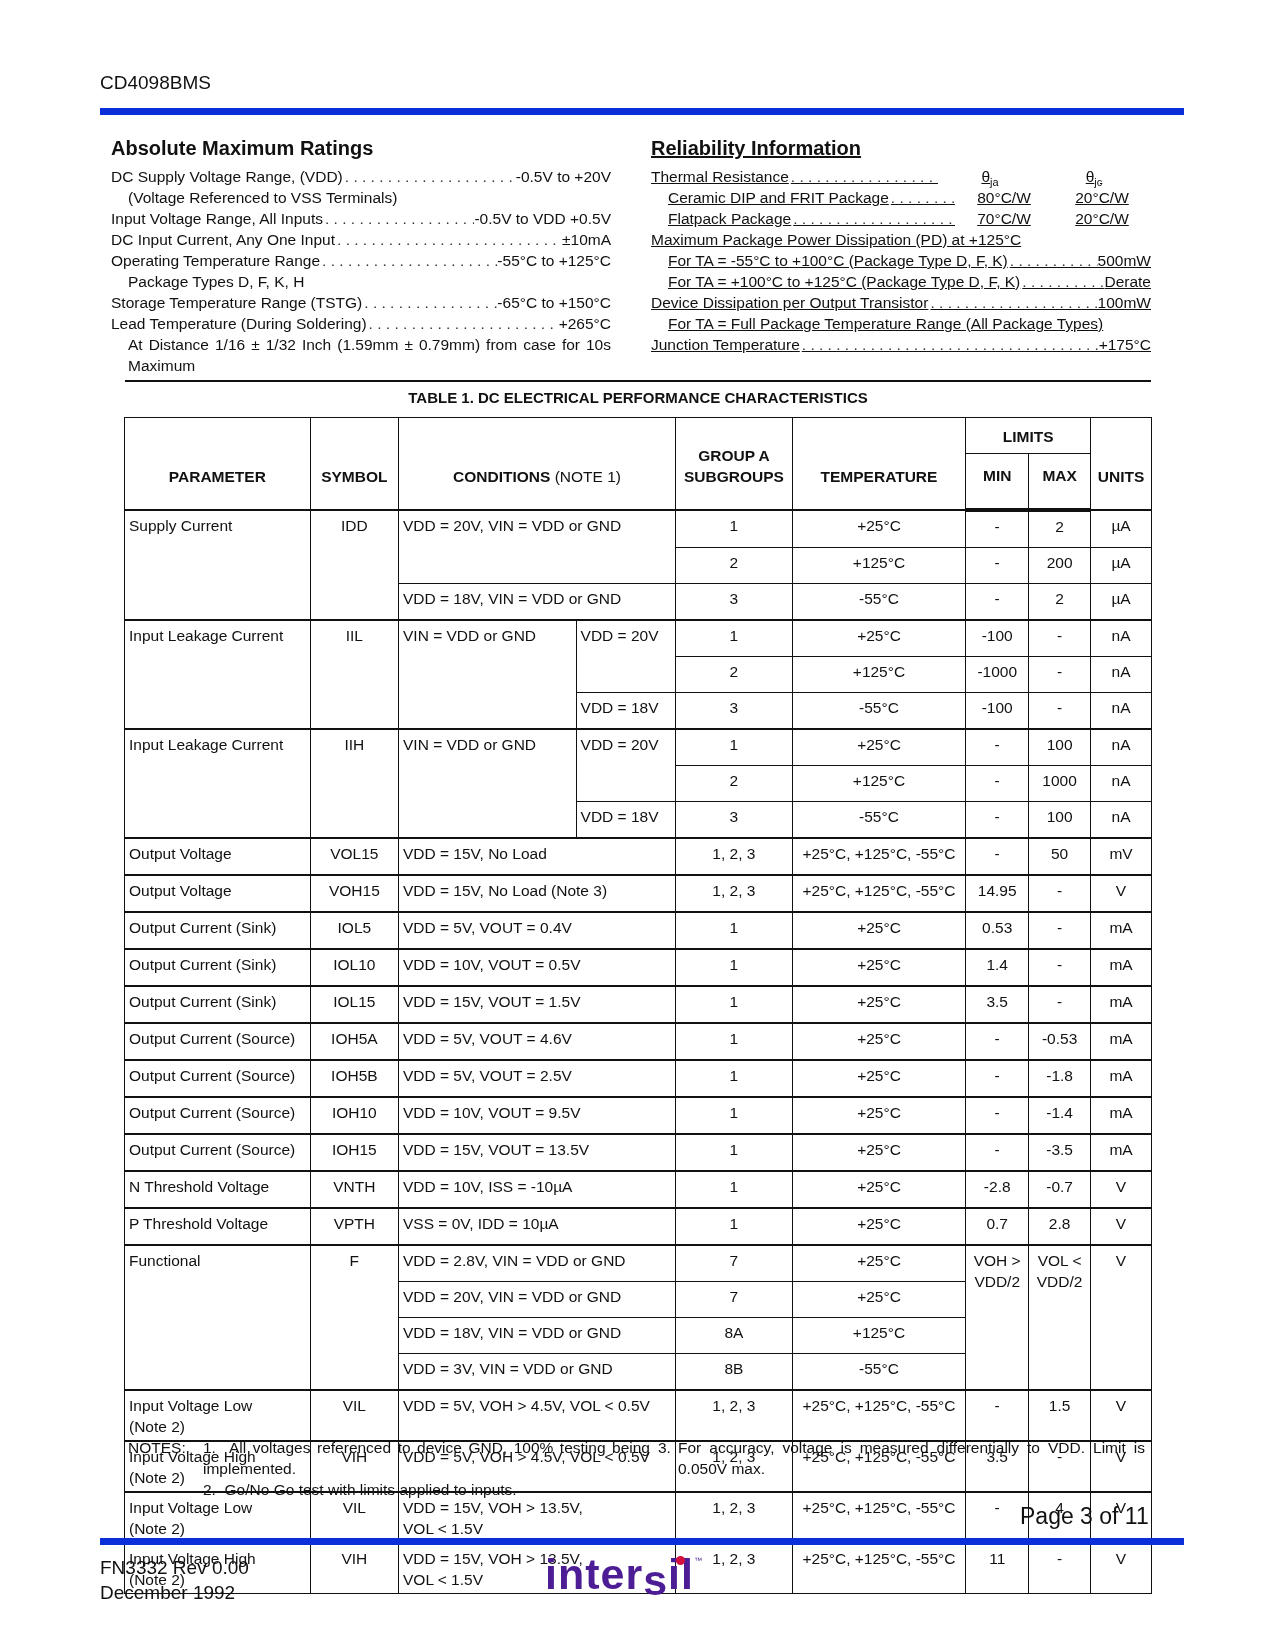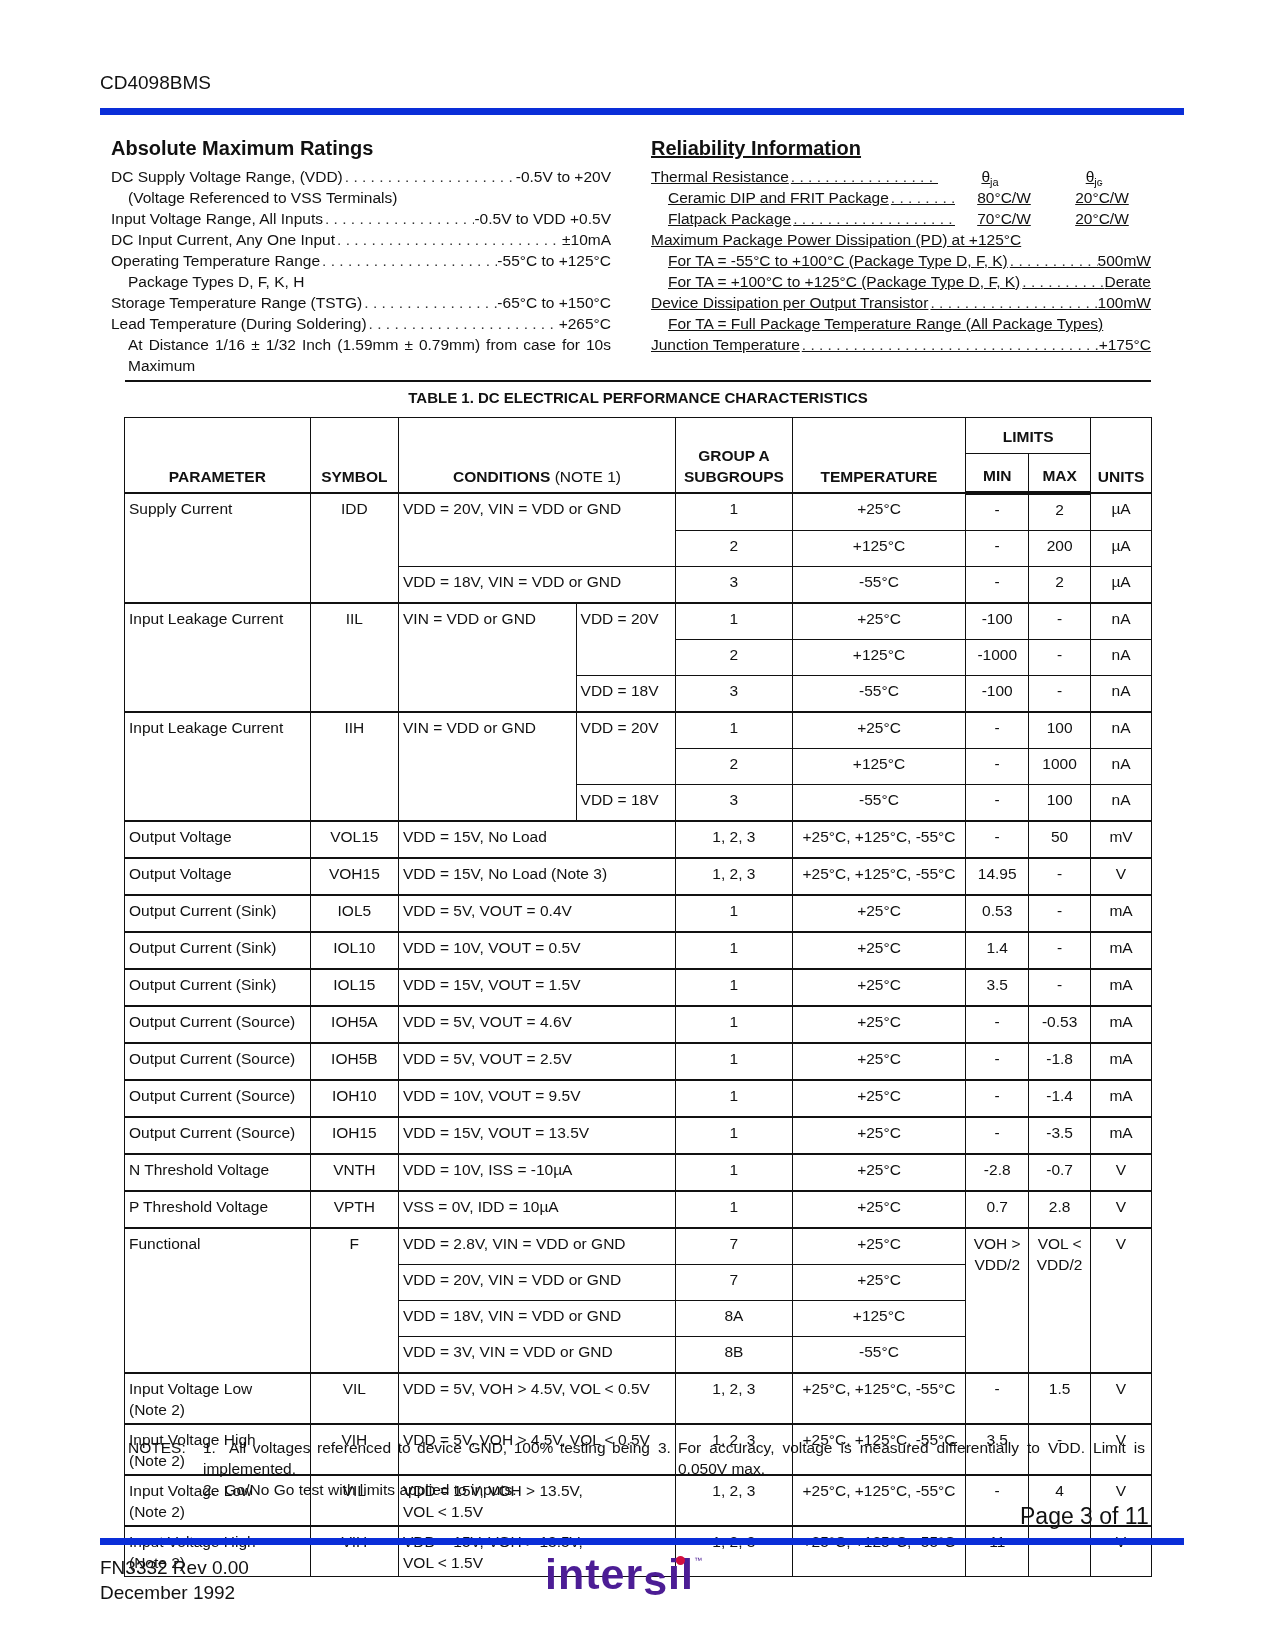--- a/index.html
+++ b/index.html
@@ -26,21 +26,21 @@
   sub { font-size: 11px; vertical-align: -4px; line-height: 0; }
   .theta-row .c1 { width: 287px; display: flex; }
   .theta-row .c2 { width: 104px; text-align: center; }
   .theta-row .c3 { width: 104px; text-align: center; }
 
   .hr-divider { left: 125px; top: 380px; width: 1026px; height: 2px; background: #111; }
   .table-title { left: 125px; top: 389px; width: 1026px; text-align: center; font-weight: bold; font-size: 15px; }
 
   table.dc { position: absolute; left: 124px; top: 417px; width: 1028px; border-collapse: collapse; font-size: 15.5px; table-layout: fixed; }
   table.dc td, table.dc th { border: 1.6px solid #111; padding: 0 4px; vertical-align: top; height: 28px; line-height: 21px; padding-top: 4px; padding-bottom: 3px; }
-  table.dc th { font-weight: bold; text-align: center; vertical-align: bottom; padding-bottom: 5px; }
+  table.dc th { font-weight: bold; text-align: center; vertical-align: bottom; padding-bottom: 22px; }
   table.dc thead tr:last-child th { border-bottom: 4px solid #111; }
   table.dc tbody tr.group-start td { border-top: 2.5px solid #111; }
   .c { text-align: center; }
   .th-light { font-weight: normal; }
 
   .notes { left: 128px; top: 1437px; width: 1025px; font-size: 15.5px; line-height: 21px; }
   .notes-grid { display: grid; grid-template-columns: 75px 455px 20px 475px; }
   .notes .text { text-align: justify; padding-right: 8px; }
 
   .footer-left { left: 100px; top: 1555px; font-size: 19px; line-height: 25px; }

